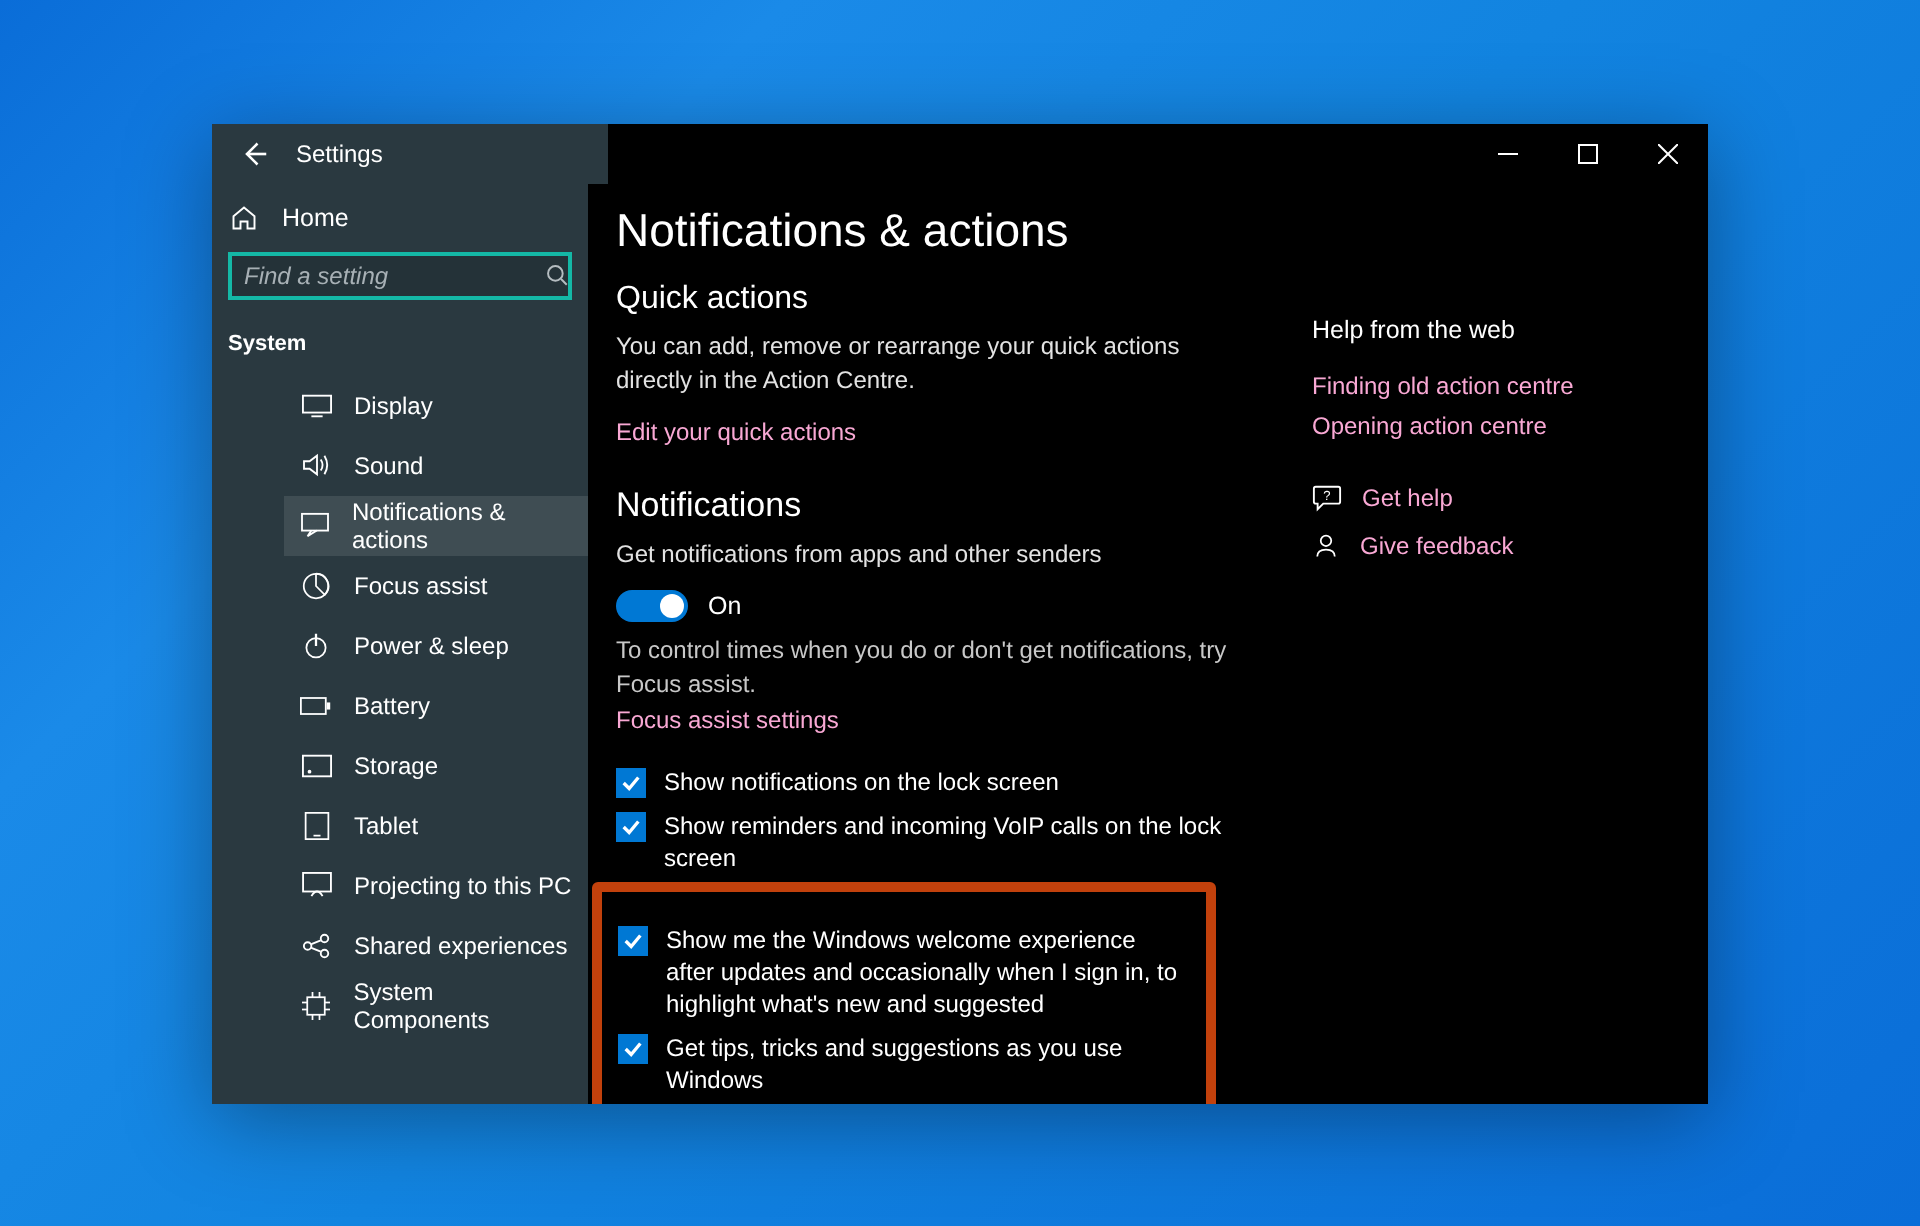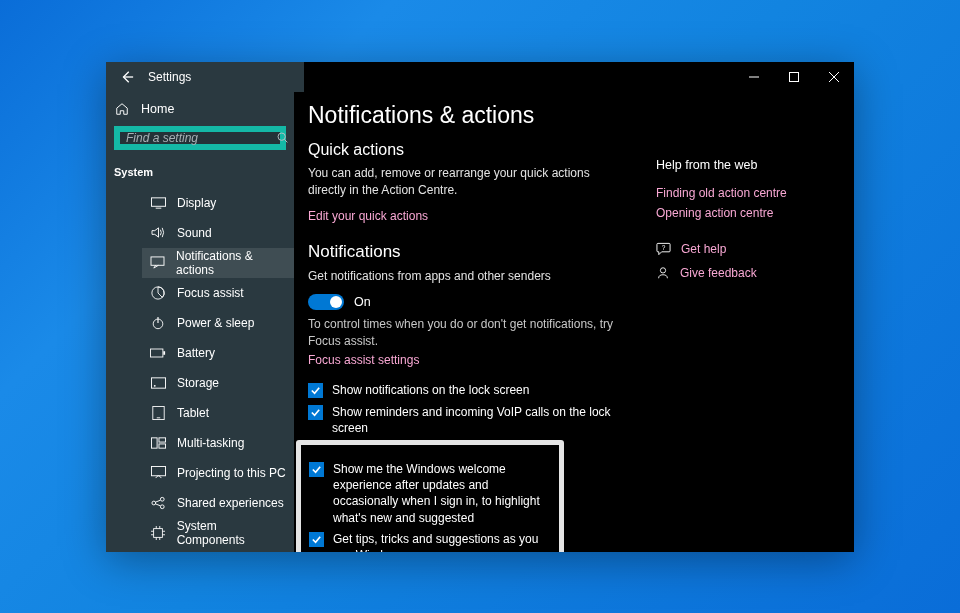--- a/index.html
+++ b/index.html
@@ -33,21 +33,21 @@
   }
   .window::before {
     content:""; position:absolute; left:0; top:0; width:198px; height:30px; background:#2a3940; z-index:0;
   }
   .titlebar { position: relative; z-index:1; }
   .home-row { display:flex; align-items:center; gap: 11px; padding: 10px 8px 10px 8px; font-size: 12.5px; cursor: default;}
   .home-row .icon { width: 16px; display:flex; justify-content:center; }
   .search-wrap { padding: 0 8px 12px 8px; }
   .search {
     display:flex; align-items:center; height: 24px;
-    border: 6px solid #14b8a6; background: rgba(0,0,0,0.12);
+    border: 2px solid #14b8a6; background: rgba(0,0,0,0.12);
     padding: 0 6px; justify-content: space-between;
   }
   .search input {
     background: transparent; border: none; outline: none; color: #fff;
     font-size: 12px; font-style: italic; width: 150px;
   }
   .search input::placeholder { color: #a7b0b5; font-style: italic; }
   .section-label { font-size: 11px; font-weight: 600; padding: 4px 8px 10px 8px; }
   .nav { display:flex; flex-direction:column;padding-left:36px; }
   .nav-item {
@@ -80,23 +80,23 @@
   }
   .toggle-label { font-size: 12.5px; }
   .checks { margin-top: 14px; }
   .check-row { display:flex; align-items:flex-start; gap: 9px; margin-bottom: 5.5px; }
   .checkbox {
     width: 15px; height: 15px; background:#0078d4; display:flex; align-items:center; justify-content:center; flex-shrink:0;
     margin-top: 1px;
   }
   .check-label { font-size: 12px; line-height: 1.35; max-width: 280px; }
   .highlight-box {
-    border: 5px solid #e5e5e5; border-radius: 3px;
+    border: 5px solid #c2410c; border-radius: 3px;
     padding: 8px 8px 8px 8px; margin-top: -2px;
-    position: relative; left:-12px; width: 268px;
+    position: relative; left:-12px; width: 312px;
   }
   .right-title { font-size: 12.5px; margin-bottom: 14px; }
   .right-links .link { display:block; margin-bottom: 6px; font-size: 12px; }
   .right-icons { margin-top: 22px; }
   .right-icons .irow { display:flex; align-items:center; gap: 10px; margin-bottom: 10px; font-size:12px; }
   .right-icons .irow .link { font-size: 12px; }
   svg { display:block; }
   .back-arrow { color:#fff; }
 </style>
 </head>
@@ -223,30 +223,20 @@
           <span class="icon">
               <svg width="13" height="14" viewBox="0 0 14 16">
                 <rect x="0.5" y="0.5" width="13" height="15" stroke="#fff" fill="none"></rect>
                 <line x1="5" y1="13.5" x2="9" y2="13.5" stroke="#fff"></line>
               </svg>
             </span>
           <span>Tablet</span>
         </div>
         <div class="nav-item">
           <span class="icon">
-              <svg width="15" height="12" viewBox="0 0 16 12">
-                <rect x="0.5" y="0.5" width="6" height="11" stroke="#fff" fill="none"></rect>
-                <rect x="8.5" y="0.5" width="7" height="4.5" stroke="#fff" fill="none"></rect>
-                <rect x="8.5" y="7" width="7" height="4.5" stroke="#fff" fill="none"></rect>
-              </svg>
-            </span>
-          <span>Multi-tasking</span>
-        </div>
-        <div class="nav-item">
-          <span class="icon">
               <svg width="15" height="13" viewBox="0 0 16 14">
                 <rect x="0.5" y="0.5" width="15" height="10" stroke="#fff" fill="none"></rect>
                 <path d="M5 13 Q8 8 11 13" stroke="#fff" fill="none"></path>
               </svg>
             </span>
           <span>Projecting to this PC</span>
         </div>
         <div class="nav-item">
           <span class="icon">
               <svg width="15" height="14" viewBox="0 0 16 14">

